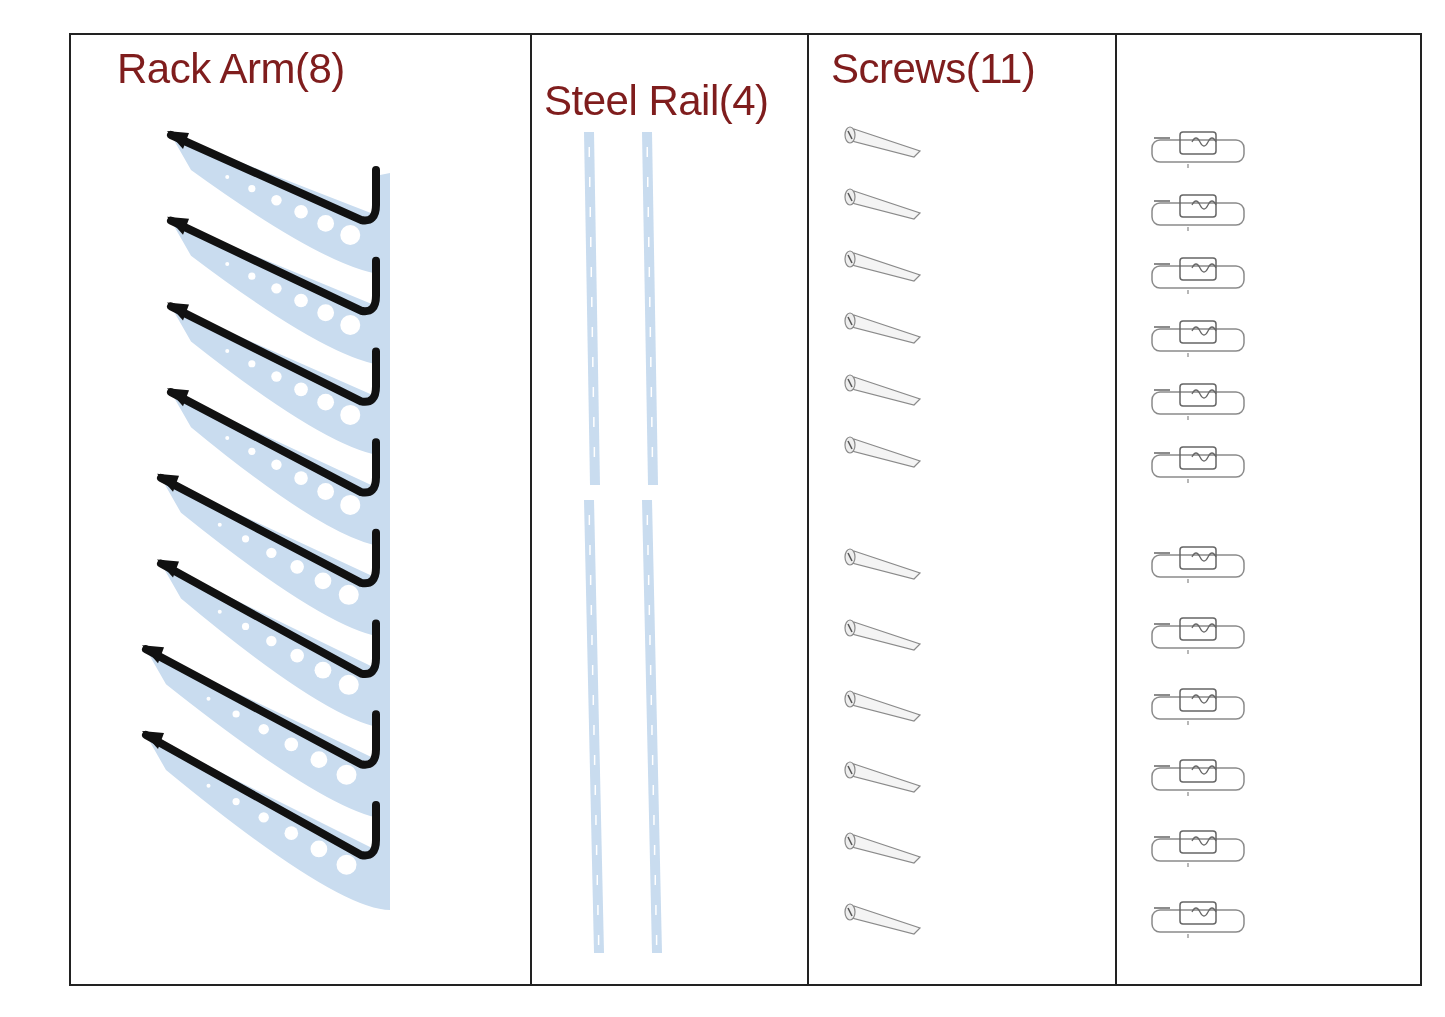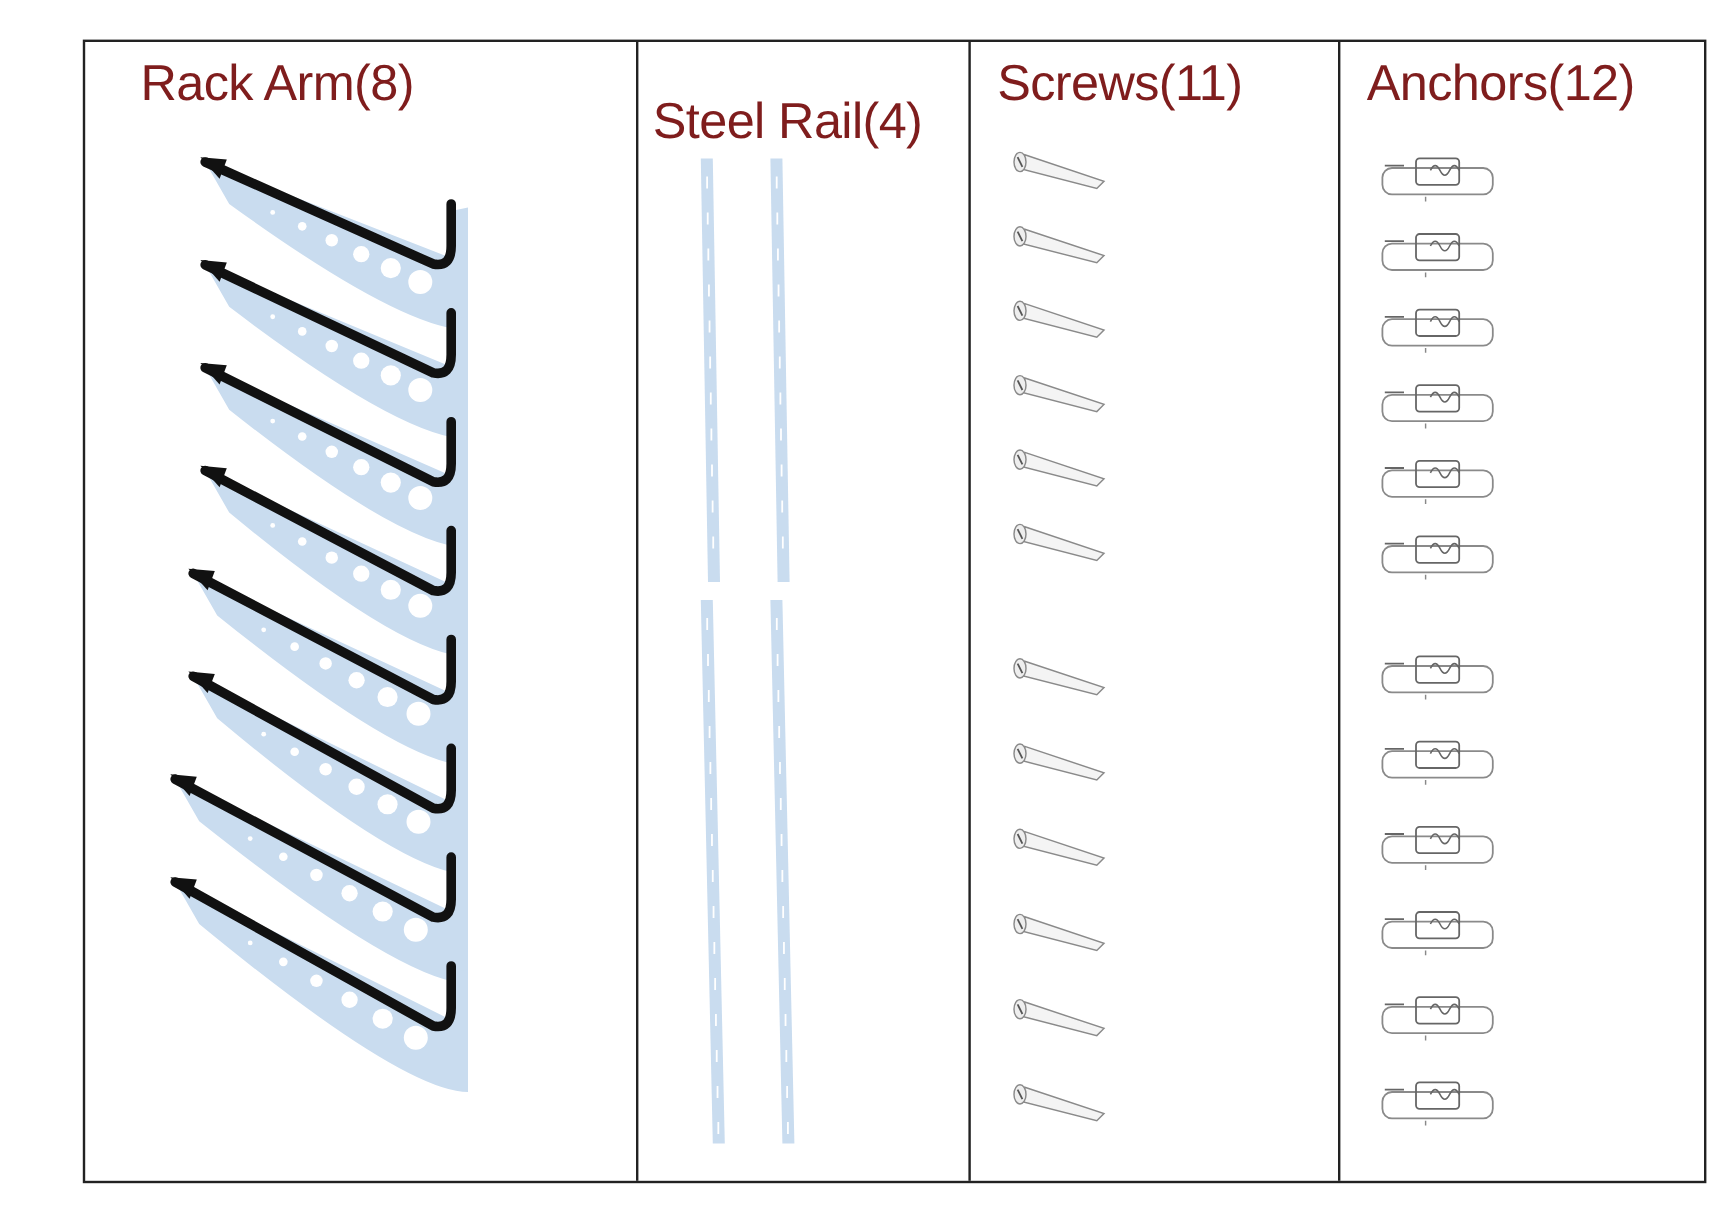--- a/index.html
+++ b/index.html
@@ -240,21 +240,20 @@
           <line x1="39" y1="802" x2="43" y2="810" stroke="#555" stroke-width="1.5"></line>
         </g>
         <g>
           <path d="M45 871 L111 893 L105 899 L43 883 Z" fill="#f4f4f4" stroke="#8a8a8a" stroke-width="1.2"></path>
           <ellipse cx="41" cy="877" rx="5" ry="8" fill="#eee" stroke="#8a8a8a" stroke-width="1.2"></ellipse>
           <line x1="39" y1="873" x2="43" y2="881" stroke="#555" stroke-width="1.5"></line>
         </g>
       </svg>
   </div>
   <div class="col col-4">
-    <div class="hdr">Anchors(12)</div>
     <svg class="art" id="art-anchors" width="305" height="949">
         <g>
           <rect x="35" y="105" width="92" height="22" rx="8" fill="none" stroke="#8a8a8a" stroke-width="1.5"></rect>
           <rect x="63" y="97" width="36" height="22" rx="3" fill="none" stroke="#666" stroke-width="1.5"></rect>
           <path d="M75 107 q4 -8 8 0 q4 8 8 0 q4 -8 8 0" fill="none" stroke="#666" stroke-width="1.3"></path>
           <line x1="37" y1="103" x2="53" y2="103" stroke="#666" stroke-width="1.5"></line>
           <line x1="71" y1="129" x2="71" y2="133" stroke="#888" stroke-width="1.2"></line>
         </g>
         <g>
           <rect x="35" y="168" width="92" height="22" rx="8" fill="none" stroke="#8a8a8a" stroke-width="1.5"></rect>

